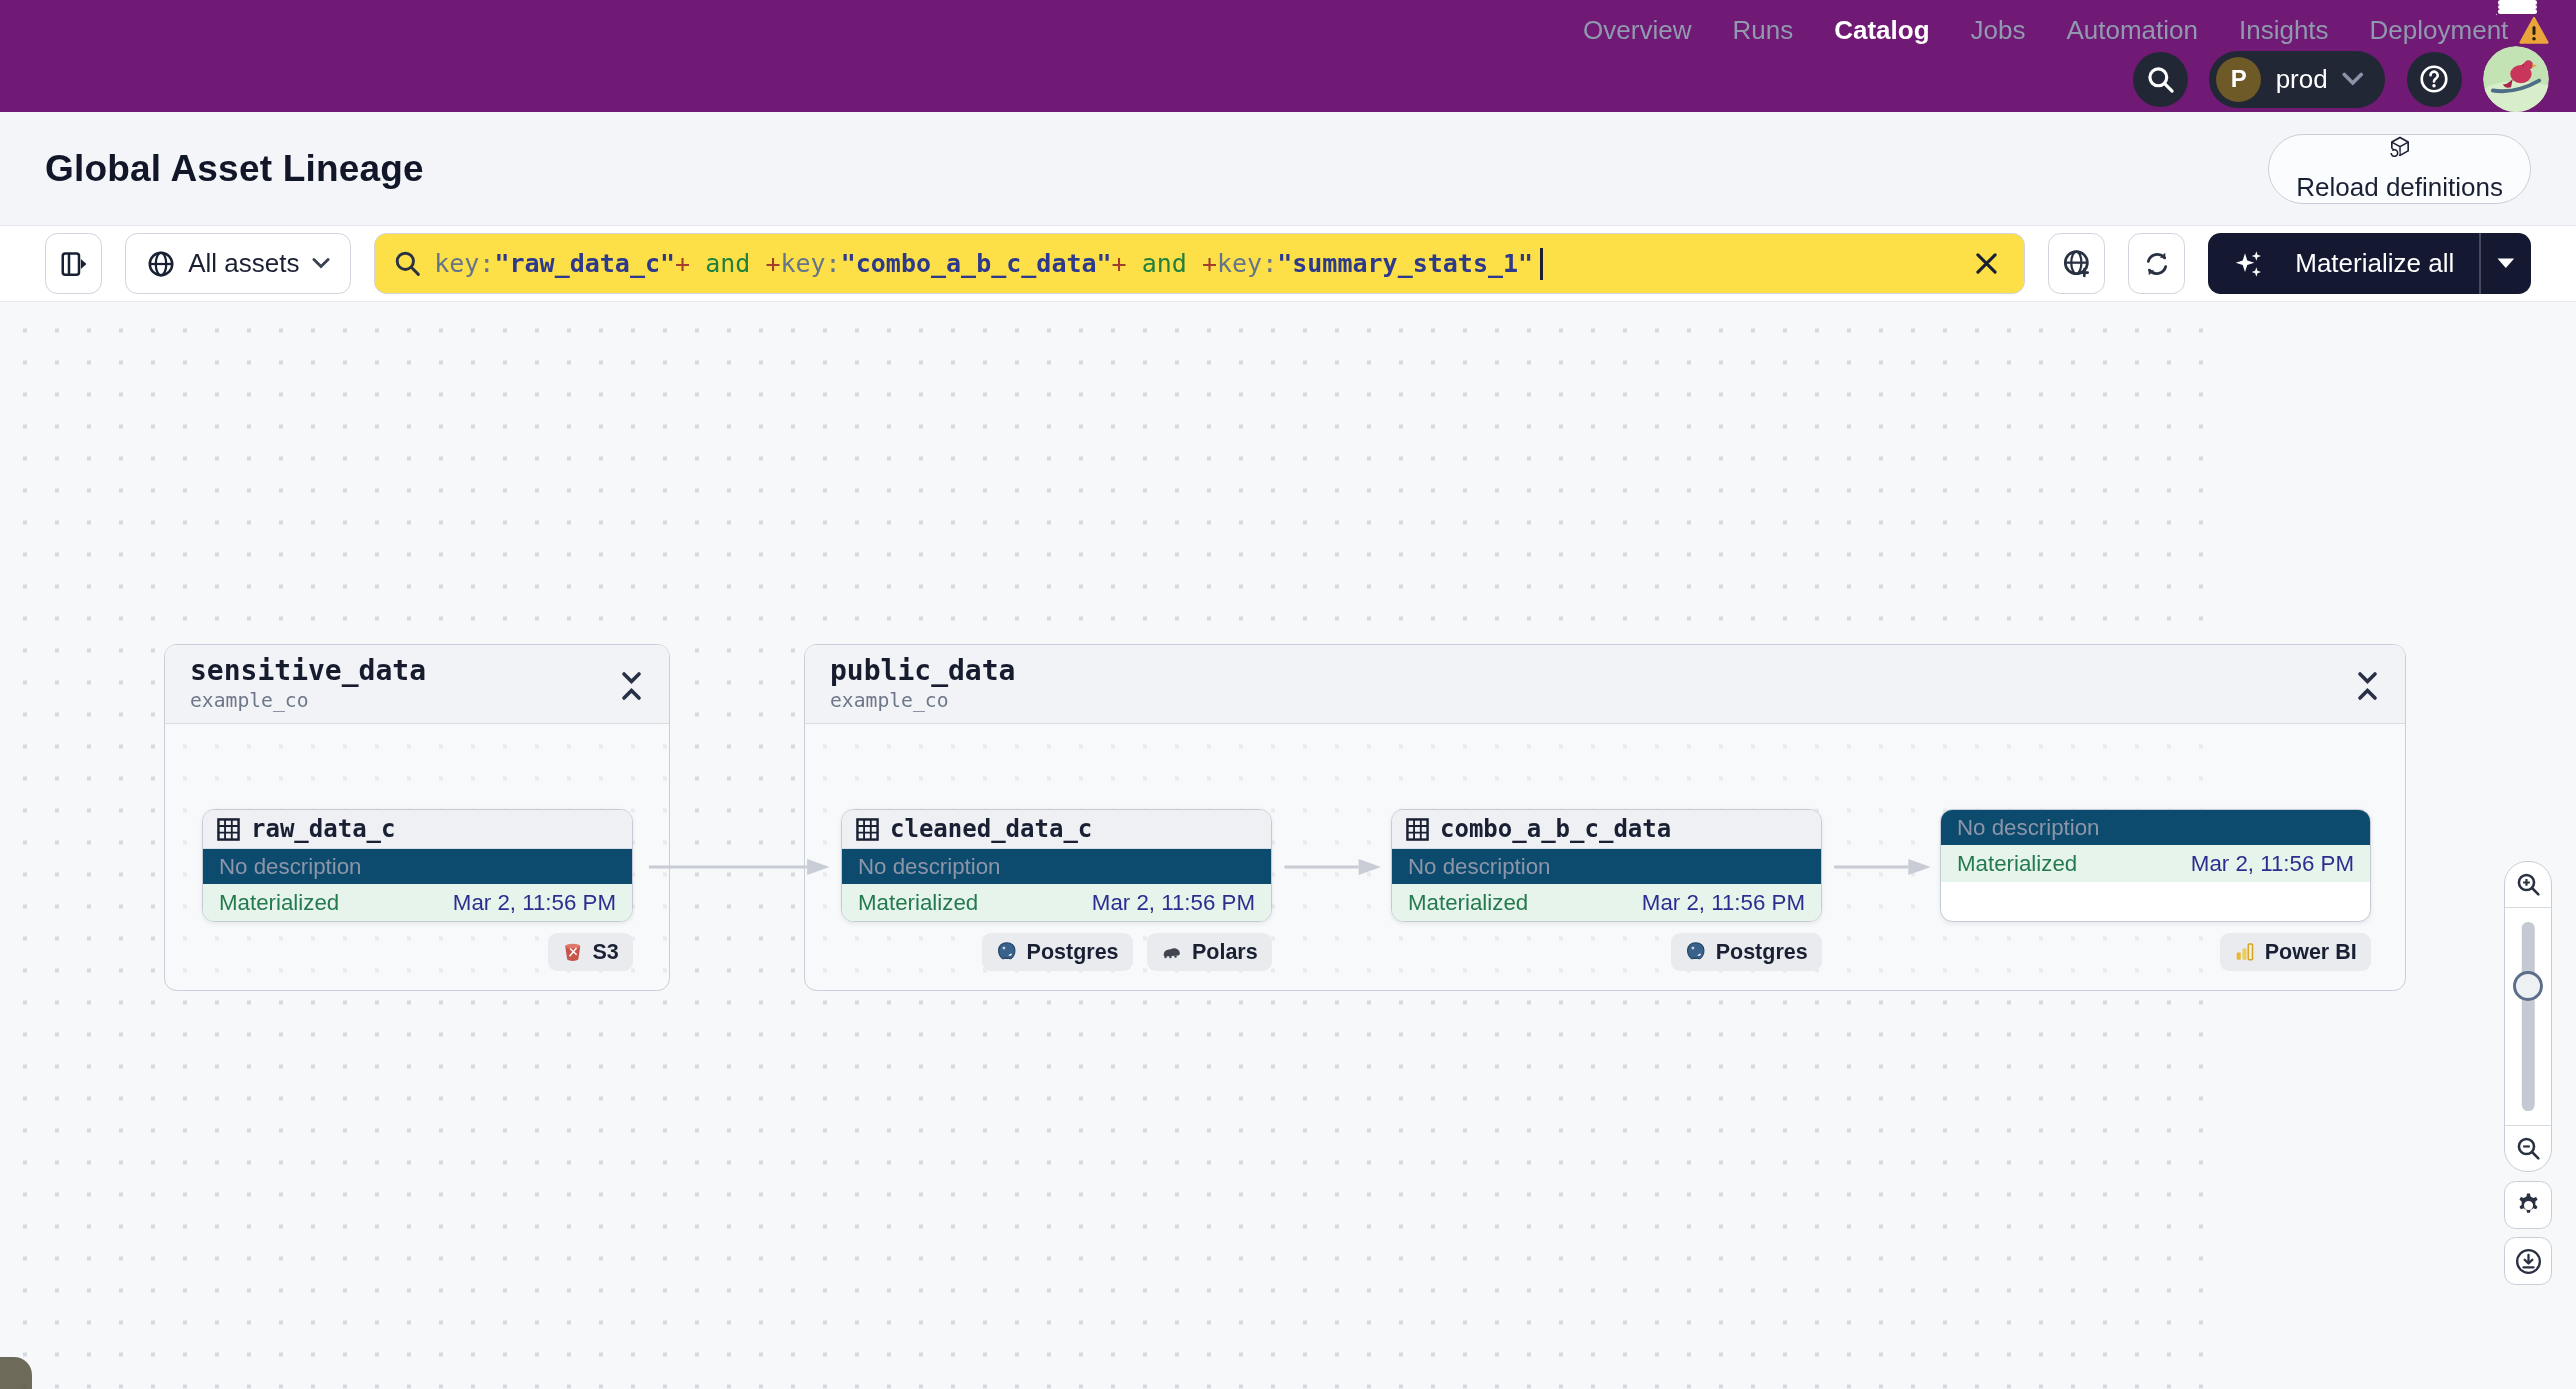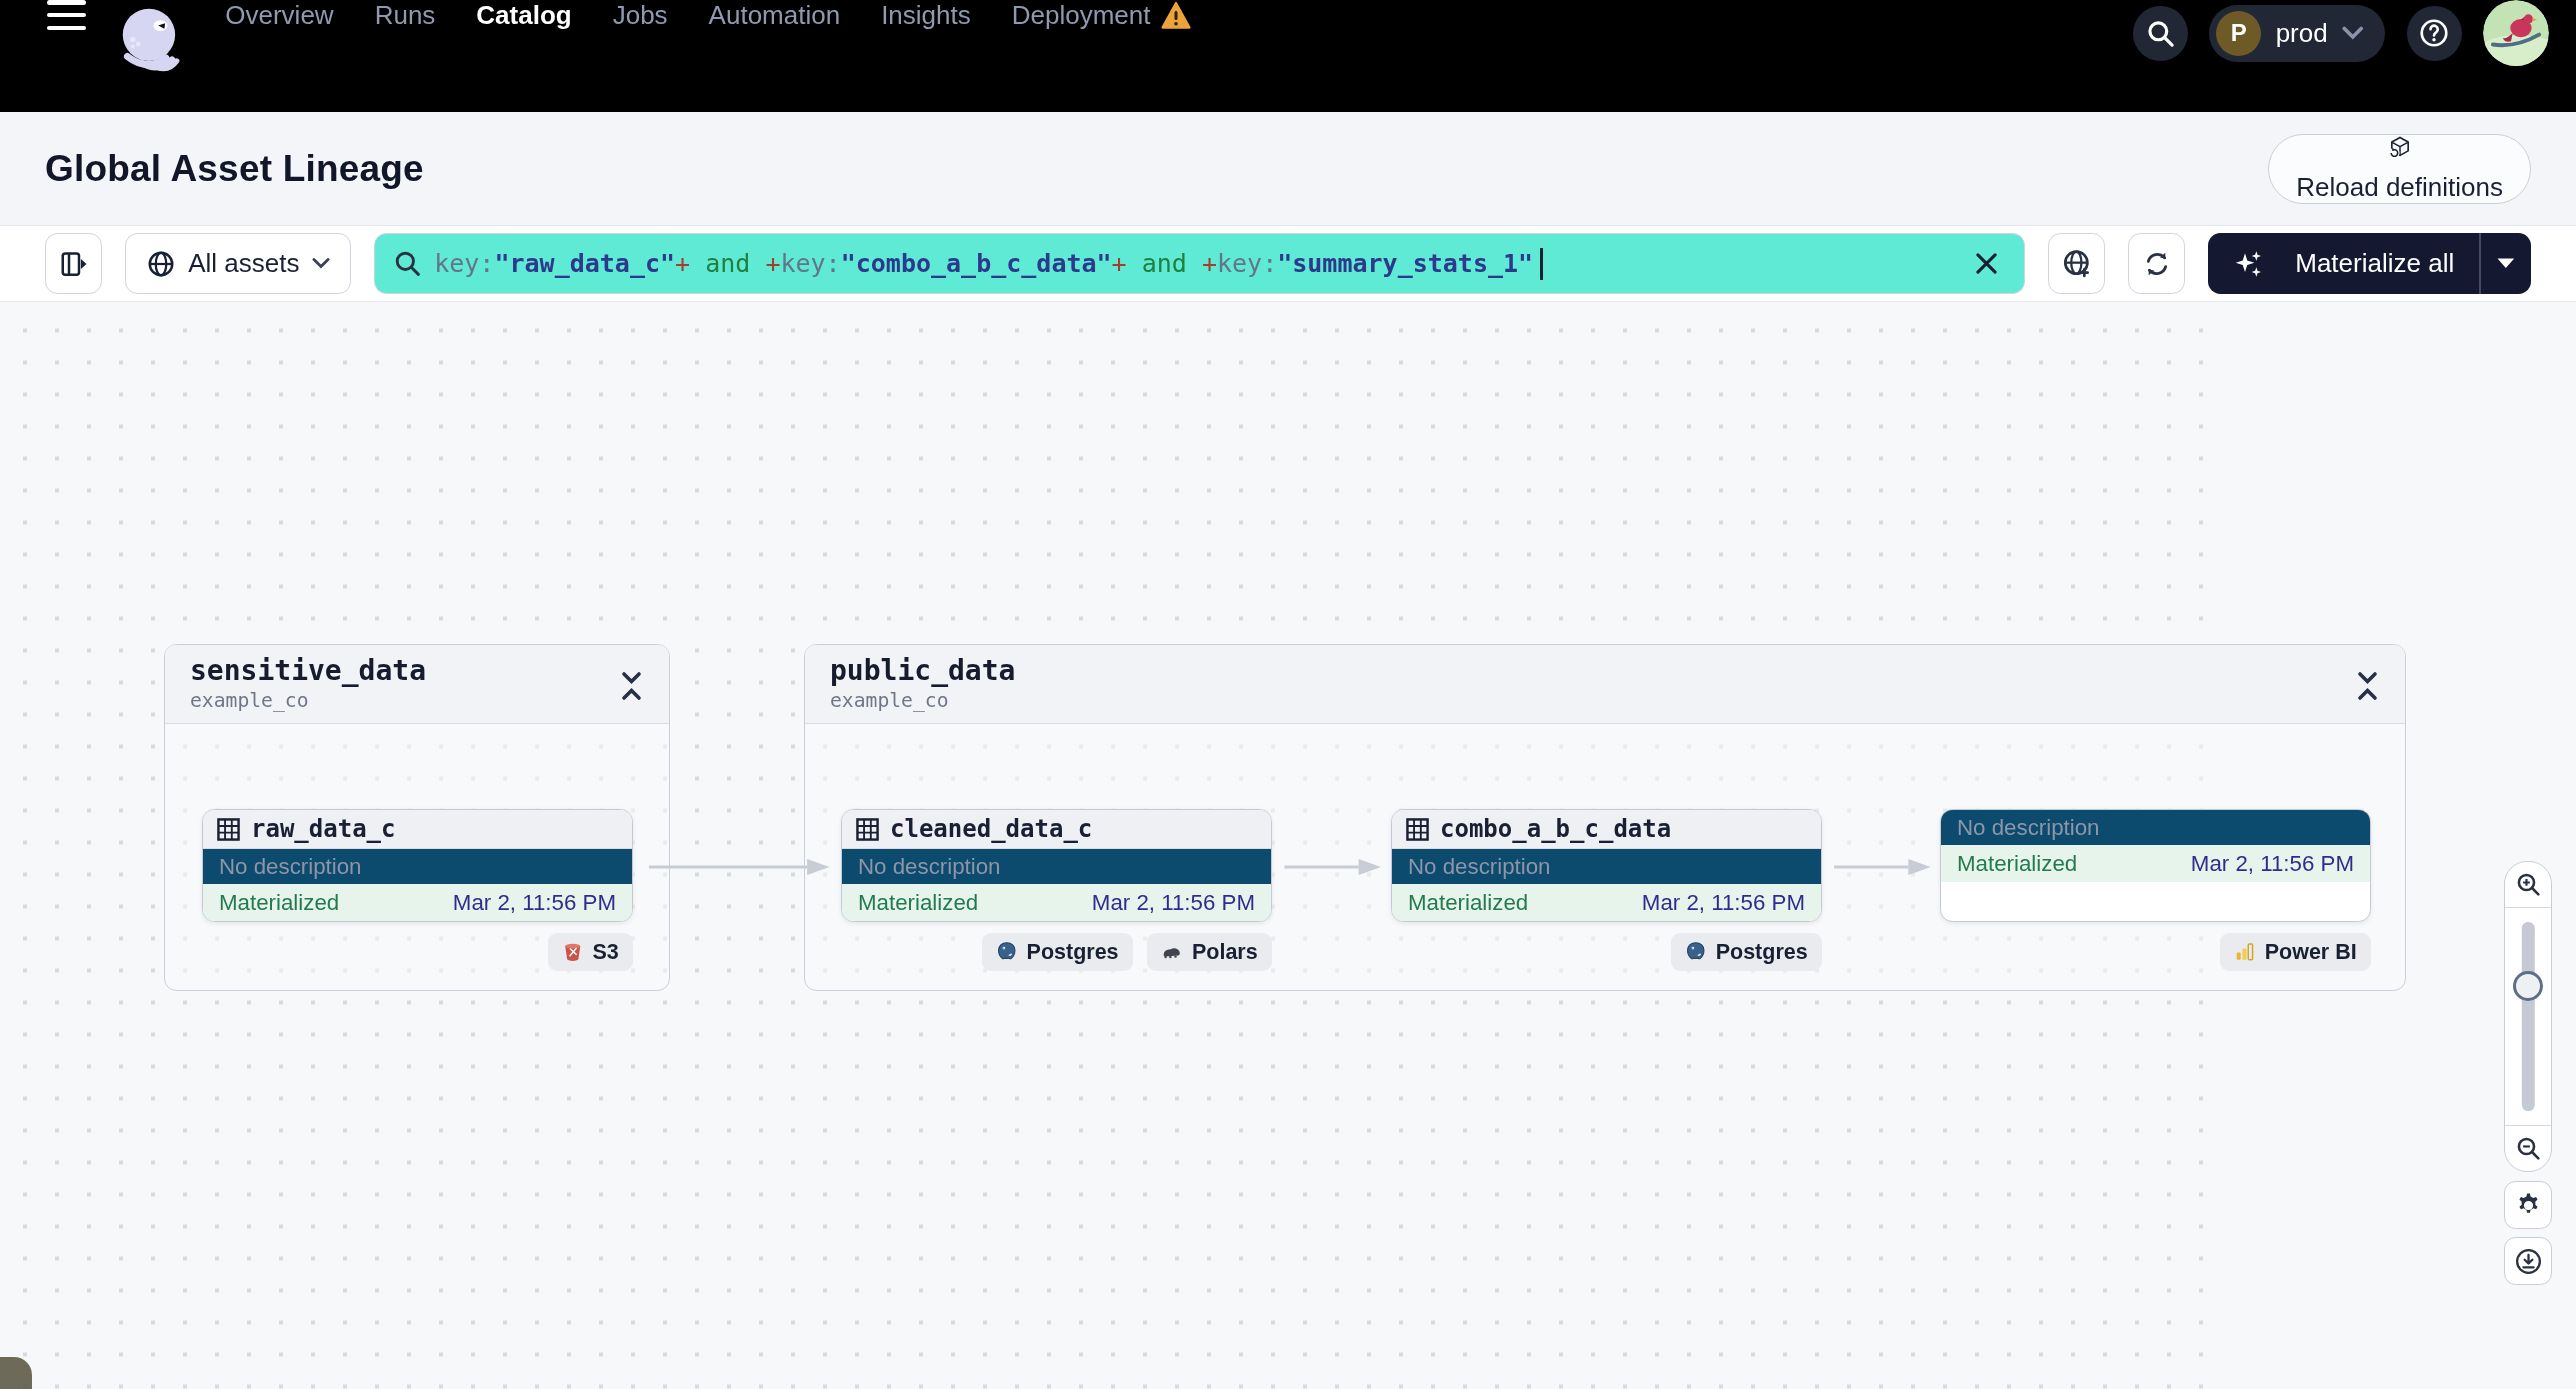--- a/index.html
+++ b/index.html
@@ -1,22 +1,22 @@
 <!DOCTYPE html>
 <html style="font-size:14.3px"><head>
 <meta charset="utf-8">
 <style>
   * { margin:0; padding:0; box-sizing:border-box; }
   html,body { width:2576px; height:1389px; overflow:hidden; background:#f7f8fa;
     font-family:"Liberation Sans", sans-serif; }
   .mono { font-family:"DejaVu Sans Mono", monospace; }
 
   
-  .topnav { height:112px; background:#000000; display:flex; align-items:flex-start;
-    padding:0 27px; color:#fff; }
+  .topnav { height:112px; background:#701a75; display:flex; align-items:flex-end;
+    padding:0 27px; color:#fff;flex-direction:column; }
   .hamburger { width:39px; height:30px; display:flex; flex-direction:column;
     justify-content:space-between; margin:0 12.5px 0 19.7px; cursor:pointer; }
   .hamburger span { display:block; height:4.5px; background:#fff; border-radius:2.7px; }
   .logo { width:77px; height:82px; margin:0 14.3px; }
   .navlinks { display:flex; align-items:center; gap:41px; margin-left:21.5px; font-size:26px; }
   .navlink { color:#9099ae; cursor:pointer; display:flex; align-items:center; gap:10.7px; }
   .navlink.active { color:#ffffff; font-weight:700; }
   .nav-right { margin-left:auto; display:flex; align-items:center; gap:21.5px; }
   .circbtn { width:55px; height:55px; border-radius:50%; background:#222736;
     display:flex; align-items:center; justify-content:center; cursor:pointer; }
@@ -37,21 +37,21 @@
     color:#1a2033; cursor:pointer;flex-direction:column; }
 
   
   .toolbar { height:76px; background:#ffffff; display:flex; align-items:center;
     gap:23px; padding:0 45px; border-bottom:0.9px solid #e6e8ee; }
   .tbtn { height:61px; border:1.8px solid #cfd4dd; border-radius:12.5px; background:#fff;
     display:flex; align-items:center; justify-content:center; cursor:pointer; }
   .tbtn.square { width:57px; }
   .scopebtn { gap:12.5px; padding:0 19.7px; font-size:26px; color:#1a2033; }
   .searchbox { flex:1; height:61px; border:1.8px solid #cfd4dd; border-radius:12.5px;
-    background:#5eead4; display:flex; align-items:center; padding:0 18px; gap:5.4px; cursor:text; }
+    background:#fde047; display:flex; align-items:center; padding:0 18px; gap:5.4px; cursor:text; }
   .search-tokens { display:flex; align-items:center; font-size:25px; margin-left:7.2px; }
   .search-tokens span { white-space:pre; }
   .tk-key { color:#64748b; } .tk-str { color:#2d3a8c; font-weight:600; }
   .tk-op  { color:#a33d2e; } .tk-and { color:#22803f; }
   .caret-bar { width:2.7px; height:32px; background:#1b2130; margin-left:1.8px; }
   .clear-x { margin-left:auto; width:39px; height:39px; display:flex; align-items:center;
     justify-content:center; cursor:pointer; }
   .mat-btn { height:61px; border-radius:12.5px; background:#141830; color:#fff;
     display:flex; align-items:stretch; cursor:pointer; overflow:hidden; }
   .mat-main { display:flex; align-items:center; gap:30px; padding:0 25px; font-size:26px; }

